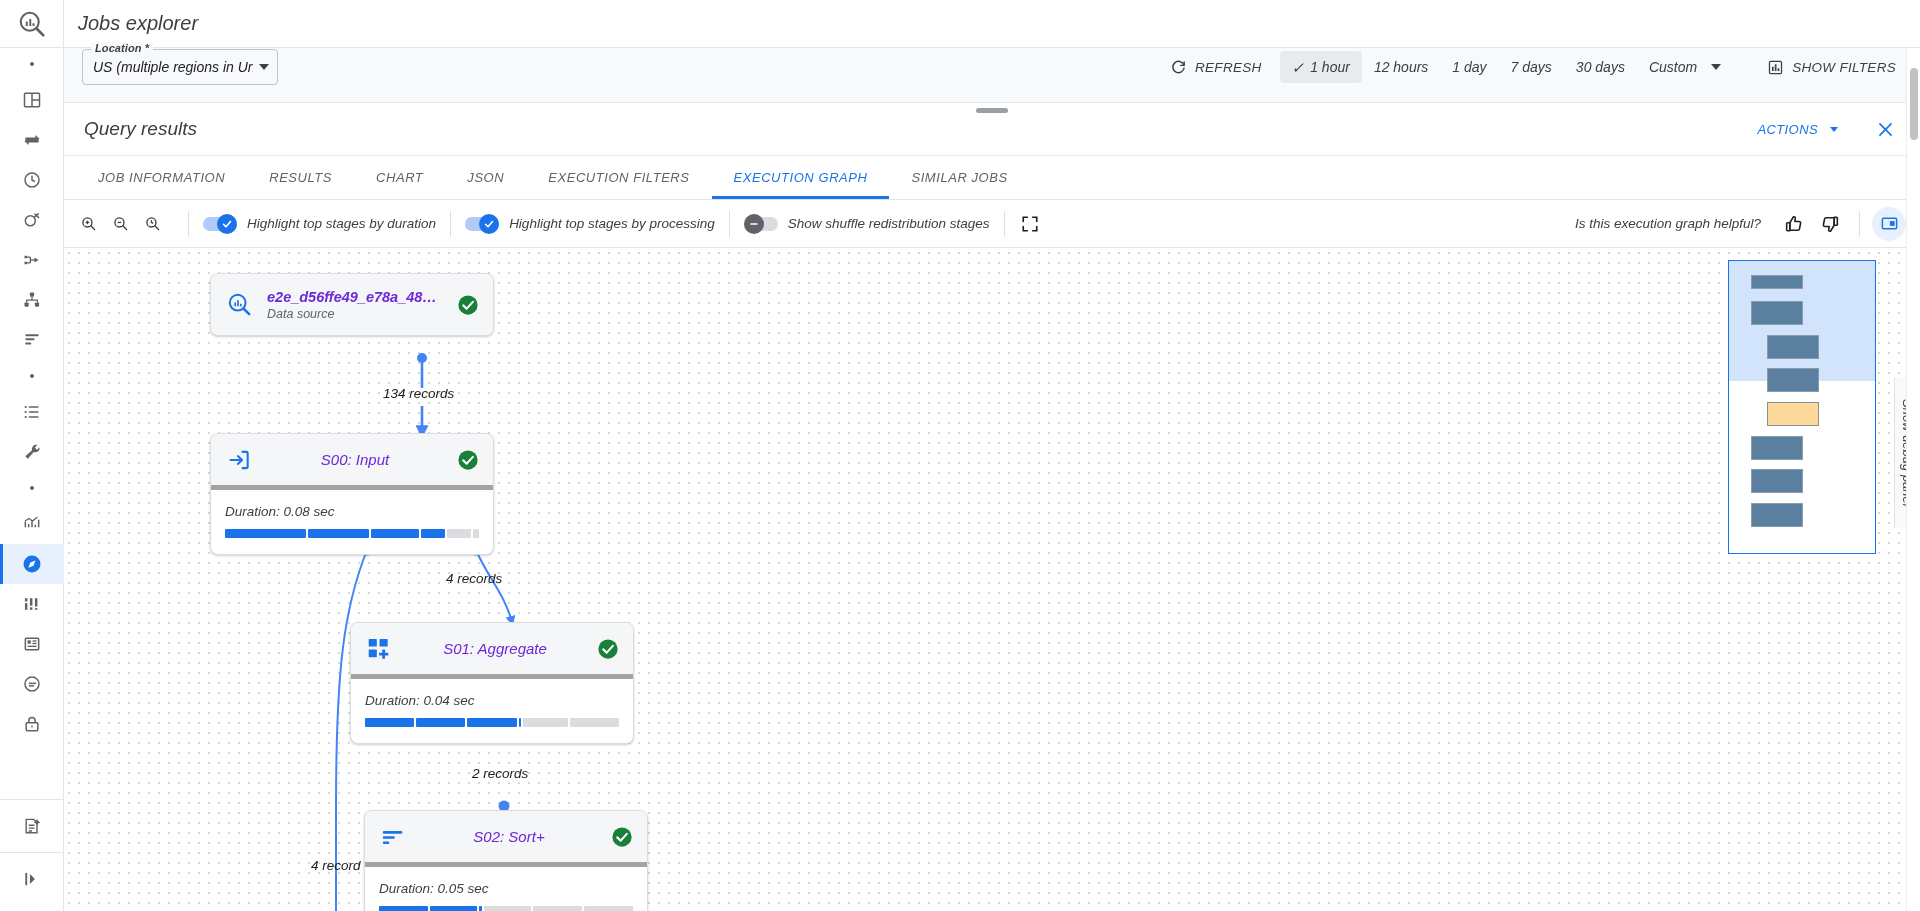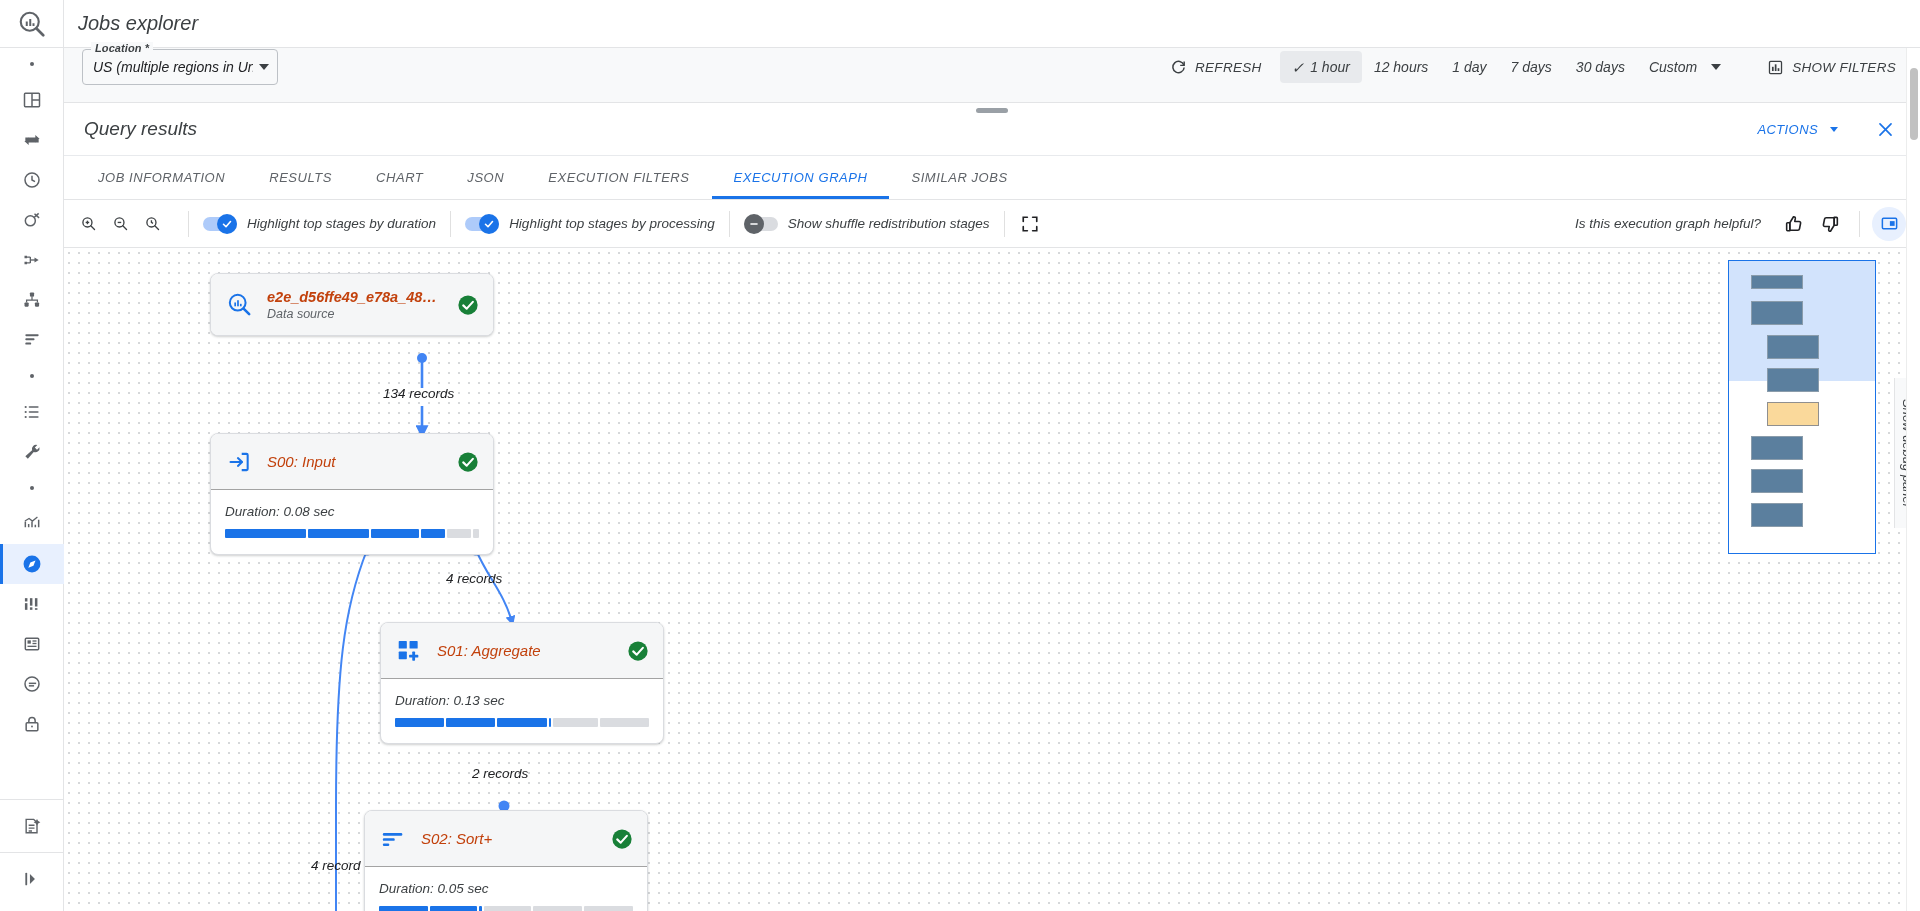--- a/index.html
+++ b/index.html
@@ -180,24 +180,24 @@
     border: 1px solid #dadce0;
     border-radius: 8px;
     box-shadow: 0 1px 2px rgba(60,64,67,.18), 0 1px 3px rgba(60,64,67,.08);
     overflow: hidden;
   }
   .node-head {
     display: flex; align-items: center; gap: 14px;
     padding: 0 14px; height: 100%;
     background: #f5f6f7;
   }
-  .node.stage .node-head { height: 56px; border-bottom: 1px solid #a3a3a3; }
+  .node.stage .node-head { height: 56px; border-bottom: 5px solid #a3a3a3; text-align: center; }
   .node-icon { width: 28px; height: 28px; display: flex; align-items: center; justify-content: center; flex: 0 0 28px; }
   .node-titles { flex: 1 1 auto; min-width: 0; }
-  .node-name { font-size: 14.5px; color: #c2410c; font-weight: 700; white-space: nowrap; overflow: hidden; text-overflow: ellipsis; }
+  .node-name { font-size: 14.5px; color: #6d28d9; font-weight: 700; white-space: nowrap; overflow: hidden; text-overflow: ellipsis; }
   .node-sub { font-size: 12.5px; color: #5f6368; margin-top: 2px; }
   .node.stage .node-name { font-weight: 500; font-size: 15px; }
   .status-ok { width: 22px; height: 22px; flex: 0 0 22px; }
   .node-body { padding: 14px 14px 0 14px; background: #fff; }
   .dur-text { font-size: 13.5px; color: #3c4043; margin-bottom: 10px; }
   .bar { display: flex; gap: 2px; height: 9px; }
   .seg { height: 9px; border-radius: 1px; }
 
   .edge-label {
     position: absolute; font-size: 13.5px; color: #202124;
@@ -674,21 +674,21 @@
               <span class="seg" style="width:84px;background:#1a73e8;"></span>
               <span class="seg" style="width:64px;background:#1a73e8;"></span>
               <span class="seg" style="width:50px;background:#1a73e8;"></span>
               <span class="seg" style="width:25px;background:#1a73e8;"></span>
               <span class="seg" style="width:25px;background:#dadce0;"></span>
               <span class="seg" style="width:6px;background:#dadce0;"></span>
             </div>
           </div>
         </div>
 
-        <div class="node stage" style="left:316px; top:374px; width:284px; height:122px;">
+        <div class="node stage" style="left:286px; top:374px; width:284px; height:122px;">
           <div class="node-head">
             <span class="node-icon">
               <svg width="26" height="26" viewBox="0 0 24 24" fill="#1a73e8">
                 <rect x="2.5" y="2.8" width="7.5" height="7" rx="0.6"></rect>
                 <rect x="12.5" y="2.8" width="7.5" height="7" rx="0.6"></rect>
                 <rect x="2.5" y="12.5" width="7.5" height="7" rx="0.6"></rect>
                 <rect x="15" y="12.5" width="2.6" height="8.5" rx="0.6"></rect>
                 <rect x="12.1" y="15.5" width="8.5" height="2.6" rx="0.6"></rect>
               </svg>
             </span>
@@ -696,21 +696,21 @@
               <span class="node-name">S01: Aggregate</span>
             </span>
             <span class="status-ok">
               <svg width="22" height="22" viewBox="0 0 24 24">
                   <circle cx="12" cy="12" r="10.5" fill="#188038"></circle>
                   <polyline points="6.8,12.4 10.6,16 17.3,8.6" fill="none" stroke="#fff" stroke-width="2.3" stroke-linecap="round" stroke-linejoin="round"></polyline>
                 </svg>
             </span>
           </div>
           <div class="node-body">
-            <div class="dur-text">Duration: 0.13 sec</div>
+            <div class="dur-text">Duration: 0.04 sec</div>
             <div class="bar">
               <span class="seg" style="width:50px;background:#1a73e8;"></span>
               <span class="seg" style="width:50px;background:#1a73e8;"></span>
               <span class="seg" style="width:52px;background:#1a73e8;"></span>
               <span class="seg" style="width:2px;background:#1a73e8;"></span>
               <span class="seg" style="width:46px;background:#dadce0;"></span>
               <span class="seg" style="width:50px;background:#dadce0;"></span>
             </div>
           </div>
         </div>

